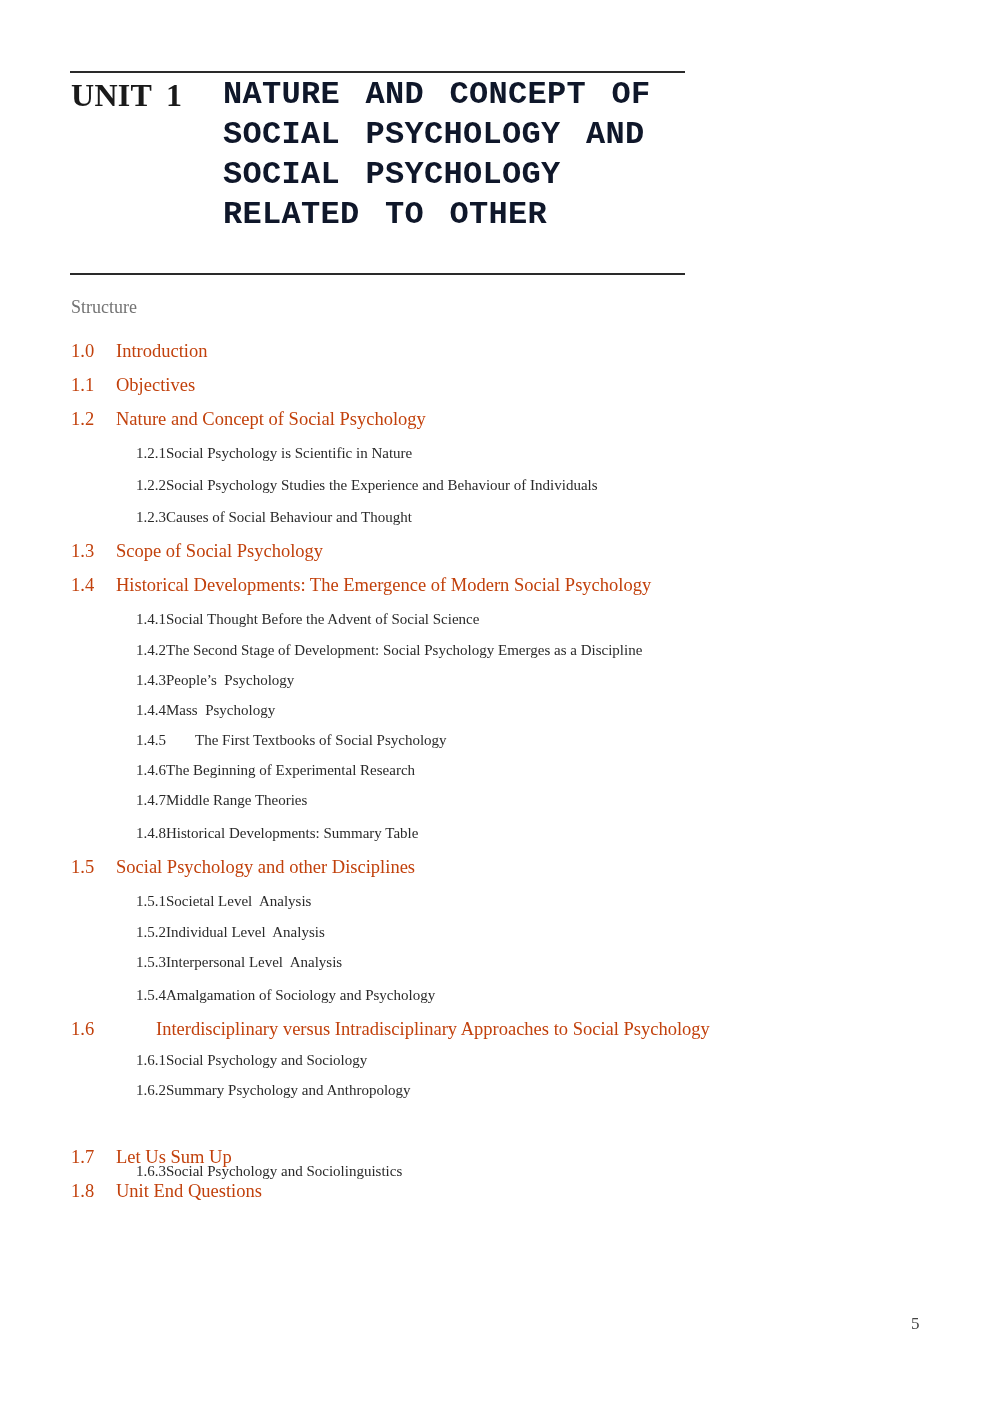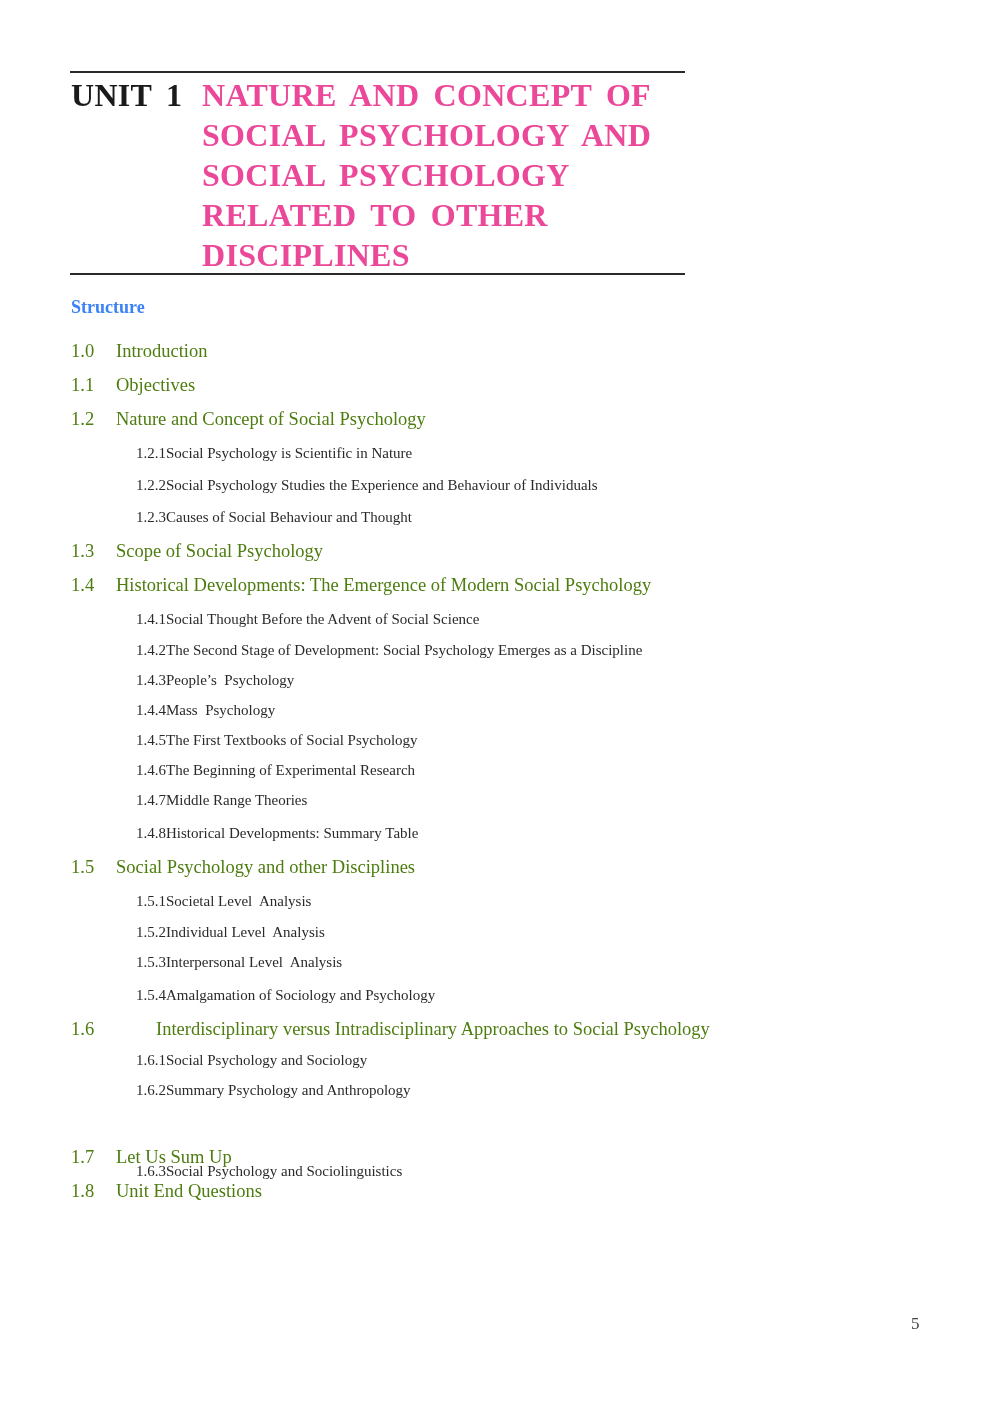--- a/index.html
+++ b/index.html
@@ -10,72 +10,71 @@
   .rule { position: absolute; left: 70px; width: 615px; height: 2px; background: #2a2a2a; }
   .rule.top { top: 71px; }
   .rule.bottom { top: 273px; }
   .title-block { position: absolute; left: 71px; top: 75px; width: 620px; }
   .title-unit {
     position: absolute; left: 0; top: 0;
     font-weight: bold; font-size: 32px; line-height: 40px; letter-spacing: 0.3px;
     word-spacing: 6px; color: #1a1a1a;
   }
   .title-text {
-    position: absolute; left: 131px; top: 0; width: 490px;
+    position: absolute; left: 152px; top: 0; width: 490px;
     font-weight: bold; font-size: 32px; line-height: 40px; letter-spacing: 0.3px;
-    word-spacing: 6px; color: #ec4899;
+    word-spacing: 6px; color: #0f172a; font-family: Liberation Mono, monospace;
   }
   .title-line { display: block; white-space: nowrap; }
   .structure-heading {
     position: absolute; left: 71px; top: 297px;
-    font-weight: bold; font-size: 18px; color: #3b82f6;
+    font-weight: normal; font-size: 18px; color: #737373;
   }
   .toc-item { position: absolute; white-space: nowrap; }
-  .toc-item.lvl1 { left: 71px; font-size: 18.5px; color: #4d7c0f; }
+  .toc-item.lvl1 { left: 71px; font-size: 18.5px; color: #c2410c; }
   .toc-item.lvl1 .num { display: inline-block; width: 45px; }
   .toc-item.lvl2 { left: 117px; font-size: 15px; color: #2a2a2a; }
   .toc-item.lvl2 .num { display: inline-block; width: 49px; text-align: right; }
   .page-number {
     position: absolute; left: 911px; top: 1314px; font-size: 17px; color: #444;
   }
 </style>
 </head>
 <body>
 
 <div class="rule top"></div>
 
 <div class="title-block">
   <div class="title-unit">UNIT 1</div>
   <div class="title-text">
     <span class="title-line">NATURE AND CONCEPT OF</span>
     <span class="title-line">SOCIAL PSYCHOLOGY AND</span>
     <span class="title-line">SOCIAL PSYCHOLOGY</span>
     <span class="title-line">RELATED TO OTHER</span>
-    <span class="title-line">DISCIPLINES</span>
   </div>
 </div>
 
 <div class="rule bottom"></div>
 
 <div class="structure-heading">Structure</div>
 
 <div id="toc">
     <div class="toc-item lvl1" style="top: 341px;"><span class="num">1.0</span><span class="label" style="white-space: pre;">Introduction</span></div>
     <div class="toc-item lvl1" style="top: 375px;"><span class="num">1.1</span><span class="label" style="white-space: pre;">Objectives</span></div>
     <div class="toc-item lvl1" style="top: 409px;"><span class="num">1.2</span><span class="label" style="white-space: pre;">Nature and Concept of Social Psychology</span></div>
     <div class="toc-item lvl2" style="top: 445px;"><span class="num">1.2.1</span><span class="label" style="white-space: pre;">Social Psychology is Scientific in Nature</span></div>
     <div class="toc-item lvl2" style="top: 477px;"><span class="num">1.2.2</span><span class="label" style="white-space: pre;">Social Psychology Studies the Experience and Behaviour of Individuals</span></div>
     <div class="toc-item lvl2" style="top: 509px;"><span class="num">1.2.3</span><span class="label" style="white-space: pre;">Causes of Social Behaviour and Thought</span></div>
     <div class="toc-item lvl1" style="top: 541px;"><span class="num">1.3</span><span class="label" style="white-space: pre;">Scope of Social Psychology</span></div>
     <div class="toc-item lvl1" style="top: 575px;"><span class="num">1.4</span><span class="label" style="white-space: pre;">Historical Developments: The Emergence of Modern Social Psychology</span></div>
     <div class="toc-item lvl2" style="top: 611px;"><span class="num">1.4.1</span><span class="label" style="white-space: pre;">Social Thought Before the Advent of Social Science</span></div>
     <div class="toc-item lvl2" style="top: 642px;"><span class="num">1.4.2</span><span class="label" style="white-space: pre; text-align: center;">The Second Stage of Development: Social Psychology Emerges as a Discipline</span></div>
     <div class="toc-item lvl2" style="top: 672px;"><span class="num">1.4.3</span><span class="label" style="white-space: pre;">People’s  Psychology</span></div>
     <div class="toc-item lvl2" style="top: 702px;"><span class="num">1.4.4</span><span class="label" style="white-space: pre;">Mass  Psychology</span></div>
-    <div class="toc-item lvl2" style="top: 732px;"><span class="num">1.4.5</span><span class="label" style="white-space: pre;">The First Textbooks of Social Psychology</span></div>
+    <div class="toc-item lvl2" style="top: 732px;"><span class="num">1.4.5</span><span class="label" style="white-space: pre; margin-left: 29px;">The First Textbooks of Social Psychology</span></div>
     <div class="toc-item lvl2" style="top: 762px;"><span class="num">1.4.6</span><span class="label" style="white-space: pre;">The Beginning of Experimental Research</span></div>
     <div class="toc-item lvl2" style="top: 792px;"><span class="num">1.4.7</span><span class="label" style="white-space: pre;">Middle Range Theories</span></div>
     <div class="toc-item lvl2" style="top: 825px;"><span class="num">1.4.8</span><span class="label" style="white-space: pre;">Historical Developments: Summary Table</span></div>
     <div class="toc-item lvl1" style="top: 857px;"><span class="num">1.5</span><span class="label" style="white-space: pre;">Social Psychology and other Disciplines</span></div>
     <div class="toc-item lvl2" style="top: 893px;"><span class="num">1.5.1</span><span class="label" style="white-space: pre;">Societal Level  Analysis</span></div>
     <div class="toc-item lvl2" style="top: 924px;"><span class="num">1.5.2</span><span class="label" style="white-space: pre;">Individual Level  Analysis</span></div>
     <div class="toc-item lvl2" style="top: 954px;"><span class="num">1.5.3</span><span class="label" style="white-space: pre;">Interpersonal Level  Analysis</span></div>
     <div class="toc-item lvl2" style="top: 987px;"><span class="num">1.5.4</span><span class="label" style="white-space: pre;">Amalgamation of Sociology and Psychology</span></div>
     <div class="toc-item lvl1" style="top: 1019px;"><span class="num">1.6</span><span class="label" style="white-space: pre; margin-left: 40px;">Interdisciplinary versus Intradisciplinary Approaches to Social Psychology</span></div>
     <div class="toc-item lvl2" style="top: 1052px;"><span class="num">1.6.1</span><span class="label" style="white-space: pre;">Social Psychology and Sociology</span></div>

